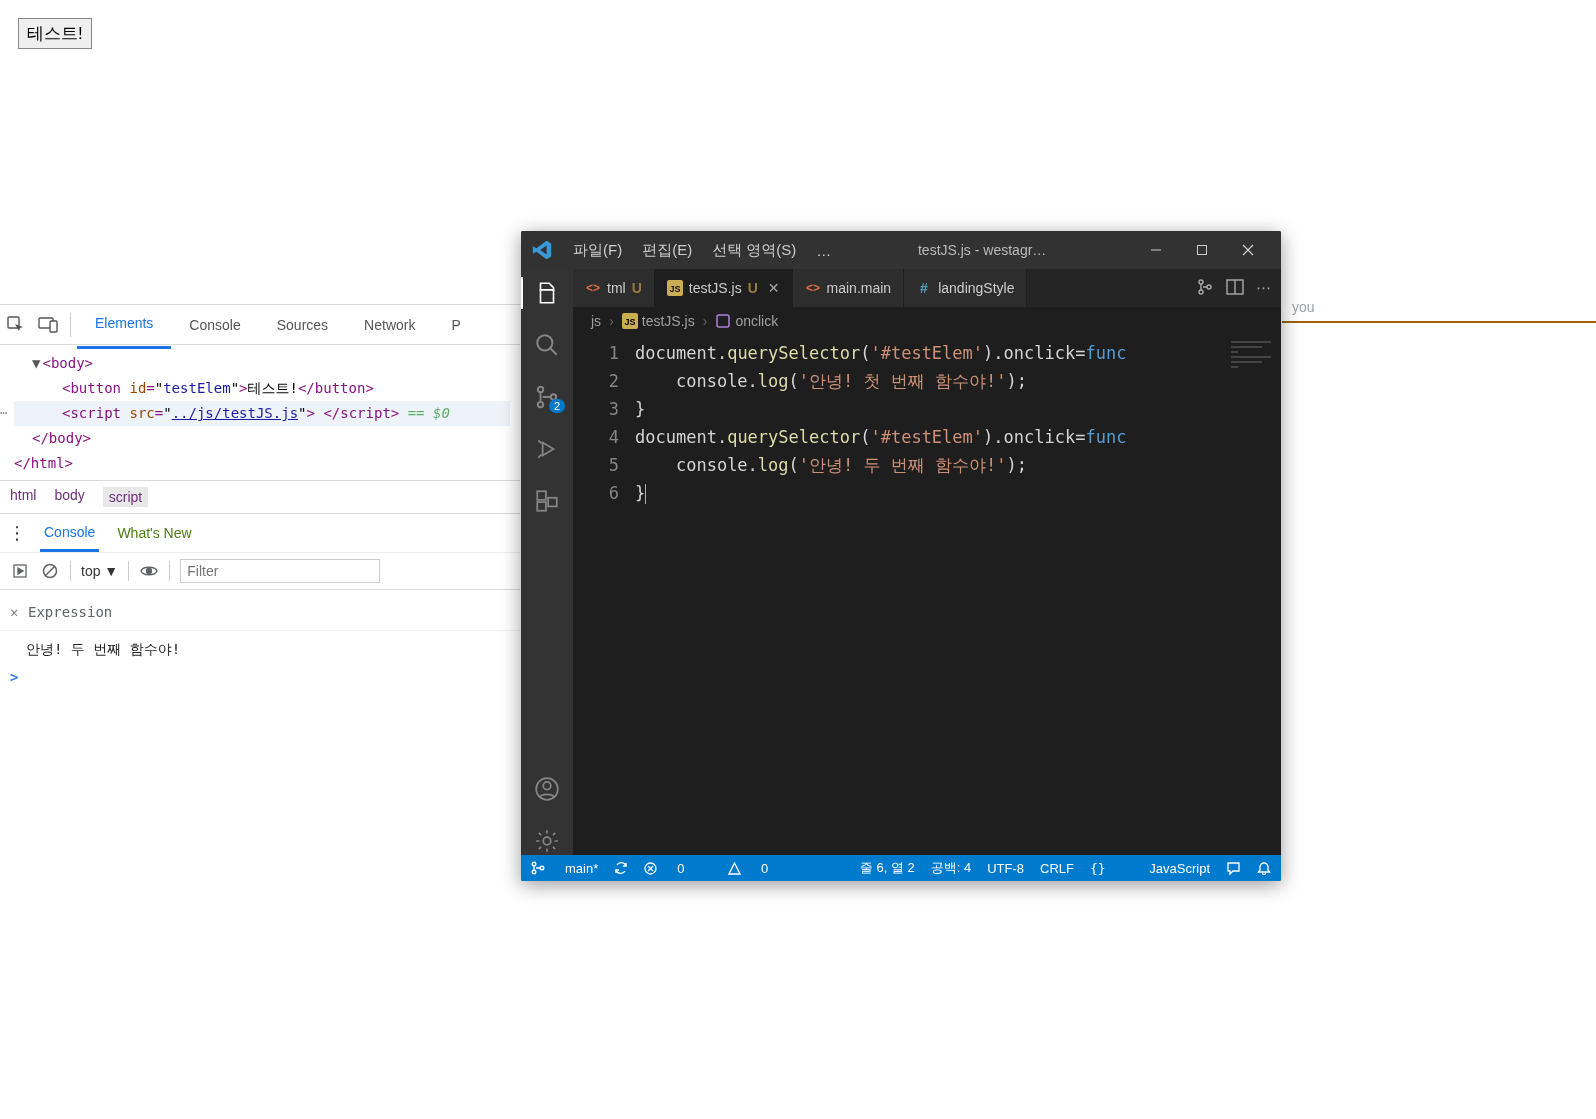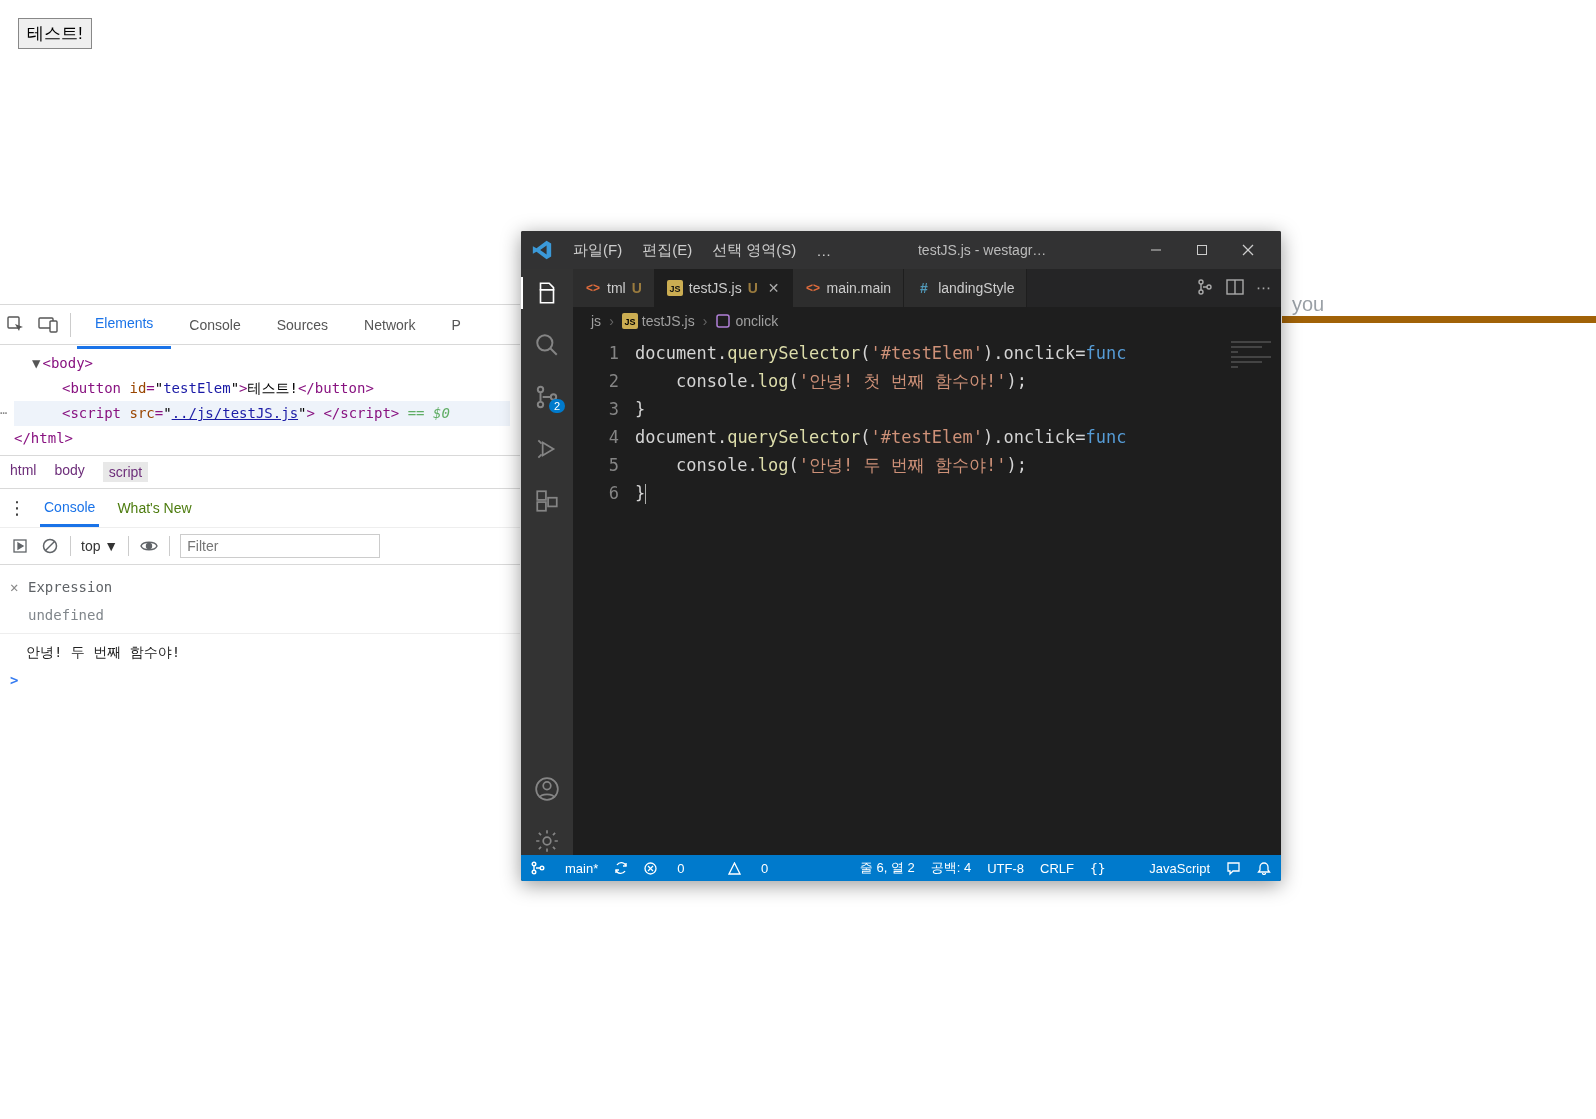--- a/index.html
+++ b/index.html
@@ -90,21 +90,21 @@
 .minimap { width: 56px; background: #1e1e1e; position: relative; }
 .minimap-lines { position: absolute; top: 6px; left: 6px; right: 6px; }
 .mm-line { height: 2px; margin-bottom: 3px; background: #444; }
 .cursor-caret { display:inline-block; width:1px; height:20px; background:#aeafad; vertical-align:middle; }
 
 .statusbar { height: 26px; background: #007acc; color: #fff; display: flex; align-items: center; font-size: 13px; gap: 16px; padding: 0 10px; }
 .status-item { display: flex; align-items: center; gap: 20px; cursor: pointer; }
 .sb-spacer { flex: 1; }
 
 
-.bg-strip { position: absolute; top: 293px; left: 1282px; right: 0; height: 30px; border-bottom: 7px solid #a16207; color: #9aa0a6; font-size: 20px; display: flex; align-items: center; padding-left: 10px; }
+.bg-strip { position: absolute; top: 293px; left: 1282px; right: 0; height: 30px; border-bottom: 2px solid #a16207; color: #9aa0a6; font-size: 14px; display: flex; align-items: center; padding-left: 10px; }
 </style>
 </head>
 <body>
 
 <div class="page-area">
   <button class="page-button">테스트!</button>
 </div>
 
 <div class="devtools">
   <div class="devtools-tabs">
@@ -125,20 +125,21 @@
     <div class="dt-tab">Console</div>
     <div class="dt-tab">Sources</div>
     <div class="dt-tab">Network</div>
     <div class="dt-tab">P</div>
   </div>
 
   <div class="elements-tree">
     <div class="indent-1"><span class="caret">▼</span><span class="tag-bracket">&lt;</span><span class="tag-name">body</span><span class="tag-bracket">&gt;</span></div>
     <div class="indent-3"><span class="tag-bracket">&lt;</span><span class="tag-name">button</span> <span class="attr-name">id</span><span class="tag-bracket">=</span>"<span class="attr-val">testElem</span>"<span class="tag-bracket">&gt;</span><span class="node-text">테스트!</span><span class="tag-bracket">&lt;/</span><span class="tag-name">button</span><span class="tag-bracket">&gt;</span></div>
     <div class="indent-3 highlight-row"><span class="tag-bracket">&lt;</span><span class="tag-name">script</span> <span class="attr-name">src</span><span class="tag-bracket">=</span>"<span class="attr-link">../js/testJS.js</span>"<span class="tag-bracket">&gt;</span> <span class="tag-bracket">&lt;/</span><span class="tag-name">script</span><span class="tag-bracket">&gt;</span> <span class="node-comment">== $0</span></div>
+    <div class="indent-1"><span class="tag-bracket">&lt;/</span><span class="tag-name">body</span><span class="tag-bracket">&gt;</span></div>
     <div><span class="tag-bracket">&lt;/</span><span class="tag-name">html</span><span class="tag-bracket">&gt;</span></div>
   </div>
 
   <div class="breadcrumbs">
     <span class="bc">html</span>
     <span class="bc">body</span>
     <span class="bc sel">script</span>
   </div>
 
   <div class="console-drawer">
@@ -170,21 +171,20 @@
           </svg>
         </div>
       <div class="toolbar-sep"></div>
       <input class="filter-input" placeholder="Filter" style="">
     </div>
     <div class="console-body">
       <div class="console-row">
           <span class="console-x">✕</span>
           <span class="expr-label">Expression</span>
         </div>
-      <div class="undef">undefined</div>
       <div class="console-row" style="border-top:1px solid #eee; margin-top:4px; padding-top:4px;">
           <span class="log-text">안녕! 두 번째 함수야!</span>
         </div>
       <div class="prompt-row">&gt;</div>
     </div>
   </div>
 </div>
 
 <div class="bg-strip">you</div>
 

